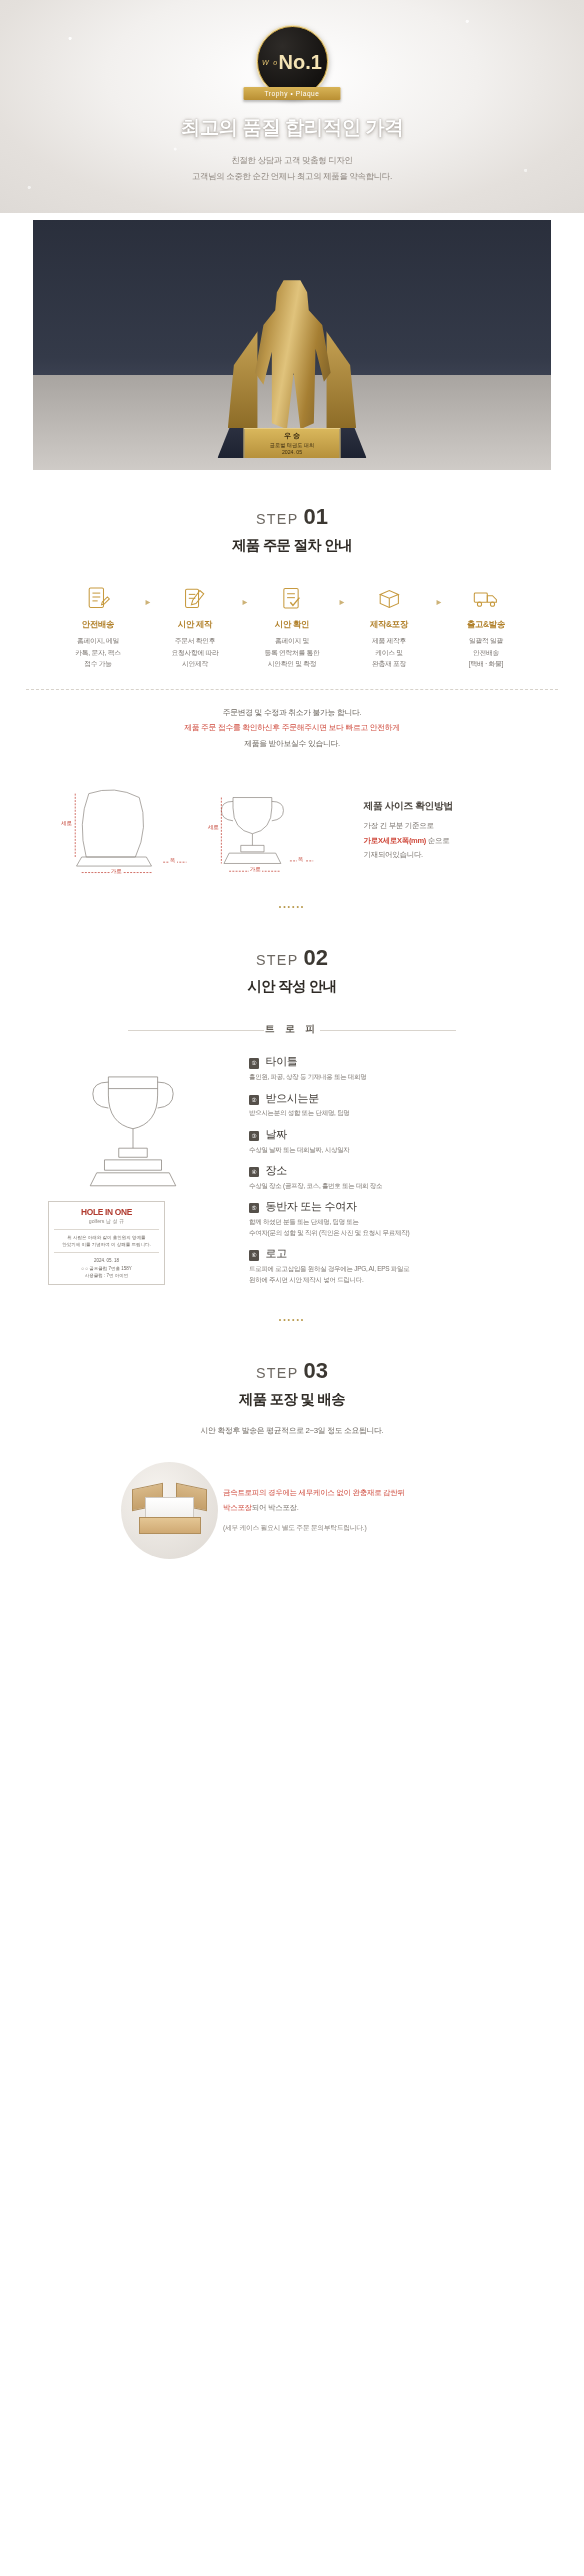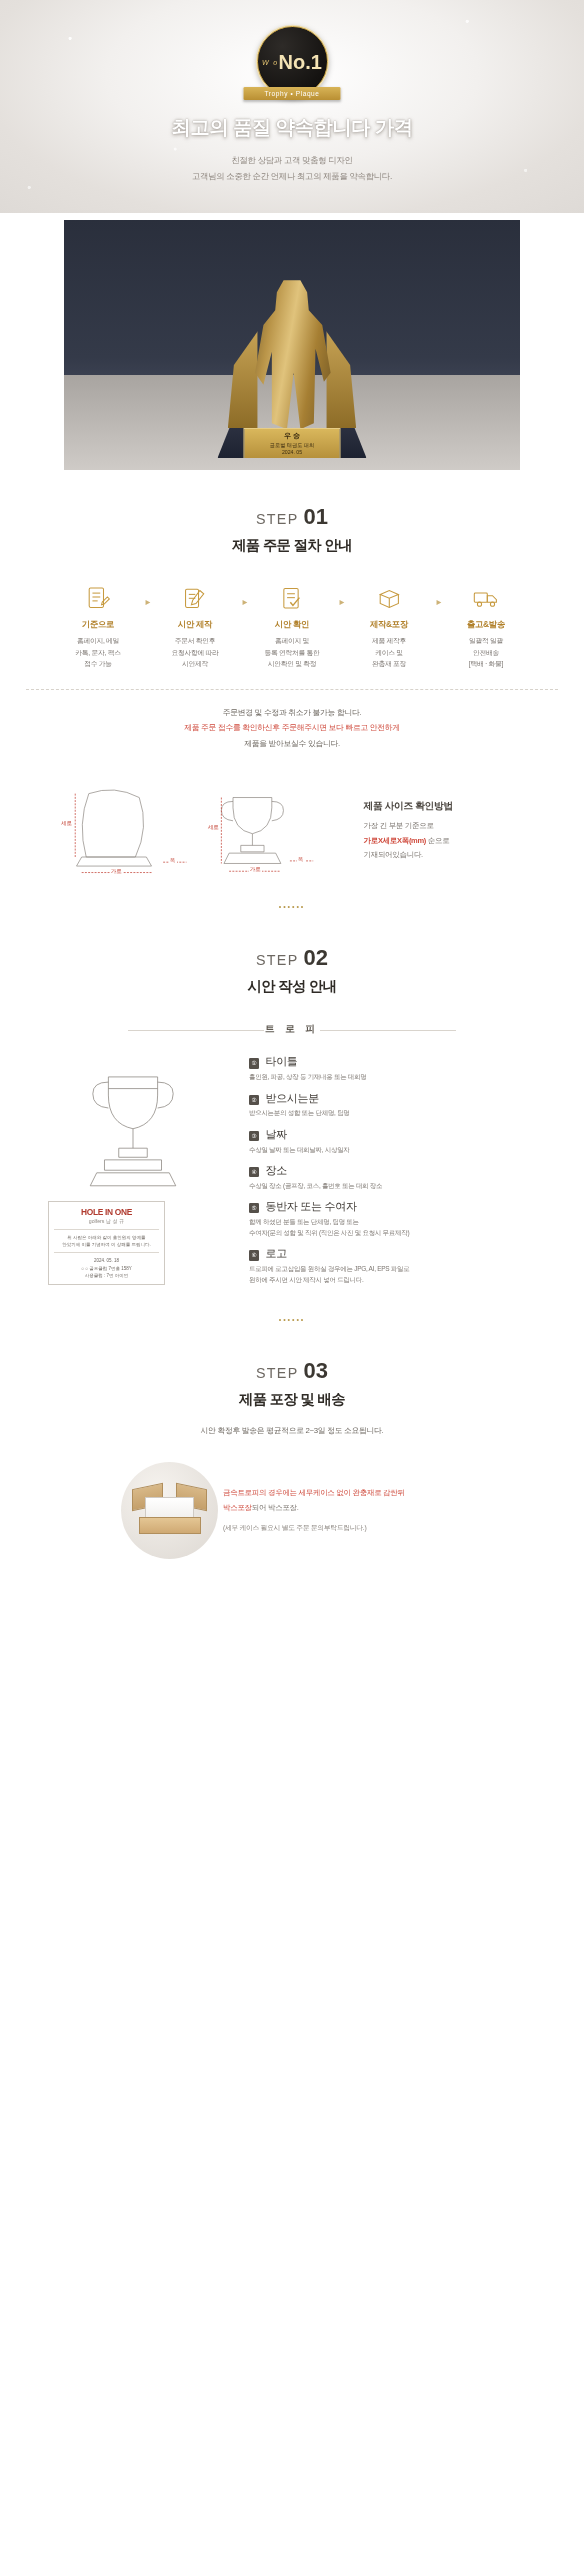--- a/index.html
+++ b/index.html
@@ -83,21 +83,21 @@
   .hero-sub {
     position:relative;
     font-size: 8.4px;
     line-height: 1.9;
     color: #8e867f;
     letter-spacing: -0.3px;
   }
 
   
   .photo {
-    width: 456px; height: 250px;
+    width: 518px; height: 250px;
     margin: 6.5px auto 0;
     position: relative;
     overflow:hidden;
     background: linear-gradient(#2a2f3c 0%, #343a49 55%, #3a4050 62%, #9c9894 62.2%, #b3afab 100%);
   }
   .photo-floor {
     position:absolute; left:0; right:0; bottom:0; height: 38%;
     background: linear-gradient(#a8a4a0, #cfcbc7);
   }
   .trophy-wrap {
@@ -274,21 +274,21 @@
 <div class="page">
 
   <section class="hero">
     <div class="badge">
       <div class="badge-circle">
         <div class="badge-wo">W o</div>
         <div class="badge-no1">No.1</div>
       </div>
       <div class="badge-ribbon">Trophy • Plaque</div>
     </div>
-    <h1 class="hero-title">최고의 품질 약속합니다 가격</h1>
+    <h1 class="hero-title">최고의 품질 합리적인 가격</h1>
     <p class="hero-sub">친절한 상담과 고객 맞춤형 디자인</p>
     <p class="hero-sub">고객님의 소중한 순간 언제나 최고의 제품을 약속합니다.</p>
   </section>
 
   <div class="photo">
     <div class="photo-floor"></div>
     <div class="trophy-wrap">
       <div class="t-wing-l"></div>
       <div class="t-wing-r"></div>
       <div class="t-fig"></div>
@@ -316,21 +316,21 @@
       <div class="flow-item">
         <div class="flow-icon">
           <svg width="28.6" height="28.6" viewBox="0 0 44 44" fill="none" stroke="#c79a3f" stroke-width="1.6">
             <rect x="8" y="6" width="22" height="30" rx="2"></rect>
             <line x1="13" y1="14" x2="25" y2="14"></line>
               <line x1="13" y1="20" x2="25" y2="20"></line>
               <line x1="13" y1="26" x2="21" y2="26"></line>
             <path d="M28 28 l8 -8 3 3 -8 8 -4 1z"></path>
           </svg>
         </div>
-        <div class="flow-label">기준으로</div>
+        <div class="flow-label">안전배송</div>
         <div class="flow-desc" style="white-space:pre-line">홈페이지, 메일
 카톡, 문자, 팩스
 접수 가능</div>
         <div class="flow-arrow">▸</div>
       </div>
       <div class="flow-item">
         <div class="flow-icon">
           <svg width="28.6" height="28.6" viewBox="0 0 44 44" fill="none" stroke="#c79a3f" stroke-width="1.6">
             <rect x="7" y="8" width="20" height="28" rx="2"></rect>
             <line x1="12" y1="16" x2="22" y2="16"></line>

